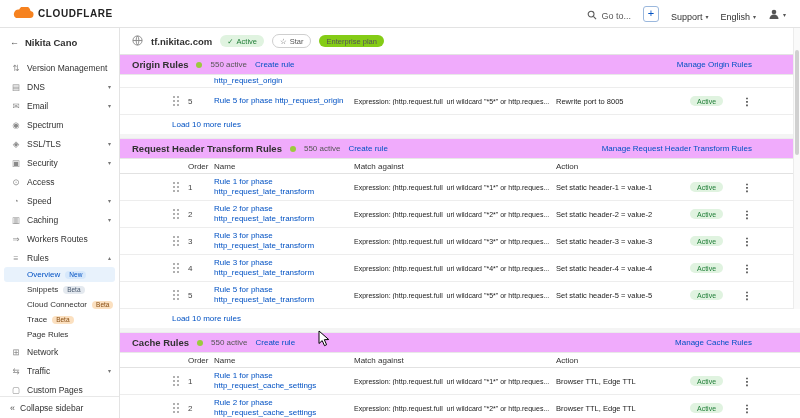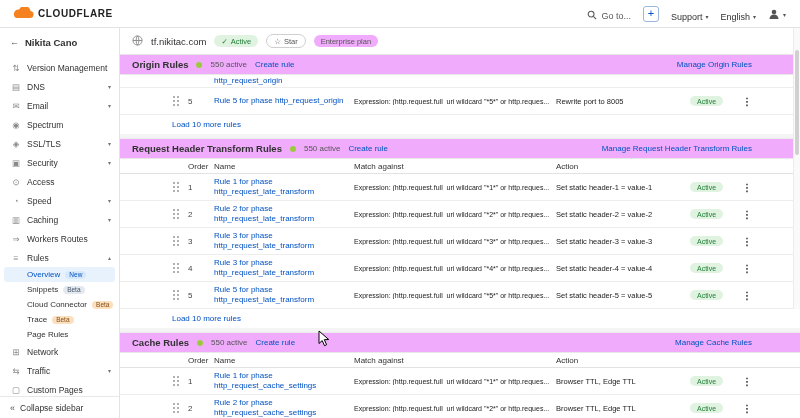--- a/index.html
+++ b/index.html
@@ -43,26 +43,26 @@
   .badge-beta-gray { background:#e4e9ef; color:#44546a; }
   .badge-beta { background:#fbe0c0; color:#874d12; }
   .collapse { border-top:1px solid #e8e8e8; height:22px; display:flex; align-items:center;
     gap:5px; padding-left:10px; font-size:8.5px; cursor:pointer; }
   .collapse-ic { color:#555; font-size:9px; }
 
   
   .main { flex:1; display:flex; flex-direction:column; overflow:hidden; }
   .sitebar { height:27px; display:flex; align-items:center; gap:8px; padding:0 12px;
     border-bottom:1px solid #e3e3e3; }
-  .domain { font-size:9.5px; font-weight:normal; }
+  .domain { font-size:9.5px; font-weight:bold; }
   .pill { display:inline-flex; align-items:center; gap:3px; font-size:7.5px;
     padding:1.5px 7px; border-radius:9px; white-space:nowrap; }
   .pill-active { background:#e0f3e0; color:#1e7d36; }
   .pill-star { border:1px solid #cfcfcf; color:#555; cursor:pointer; background:#fff; }
-  .pill-plan { background:#f0abfc; color:#555; }
+  .pill-plan { background:#84cc16; color:#555; }
 
   .content { flex:1; overflow:hidden; background:#fff; }
   .sec-head { display:flex; align-items:center; gap:8px; padding:4px 48px 4px 12px;
     border-bottom:1px solid #e8e8e8; background:#f0abfc; }
   .sec-title { font-size:9.5px; font-weight:bold; }
   .dot { width:6px; height:6px; border-radius:50%; background:#9bca3e; }
   .count { font-size:8px; color:#555; }
   .link { font-size:8px; color:#0051c3; cursor:pointer; text-decoration:none; }
   .manage { margin-left:auto; }
   .sec-gap { height:5px; background:#f4f4f4; border-bottom:1px solid #ececec; }

